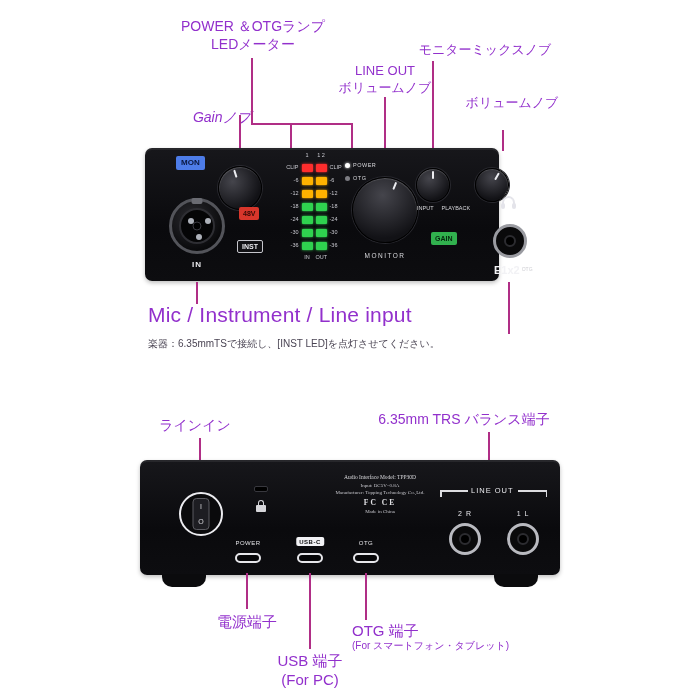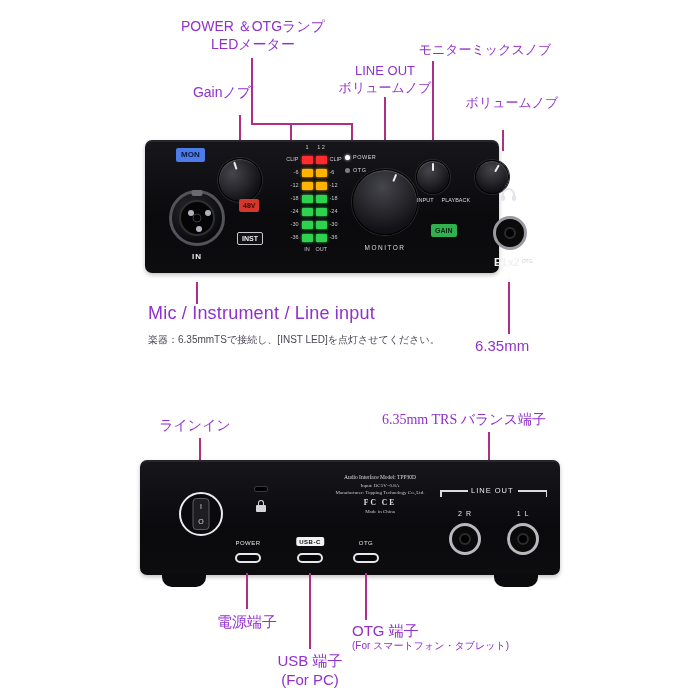--- a/index.html
+++ b/index.html
@@ -6,21 +6,21 @@
   html,body { background:#fff; }
   #canvas {
     position:relative; width:700px; height:700px; background:#ffffff;
     font-family:"Liberation Sans","DejaVu Sans",sans-serif; overflow:hidden;
   }
   
   .ann { position:absolute; color:#9230cc; text-align:center; line-height:1.28; font-size:14px; }
   .ann.left { text-align:left; }
   .ln { position:absolute; background:#b02e86; width:2px; }
   .ln.h { height:2px; }
-  .big-title { font-size:18px; letter-spacing:.2px; }
+  .big-title { font-size:21px; letter-spacing:.2px; }
   .sub-title { font-size:15px; margin-top:5px; }
   .notes { font-size:10px; color:#4a4453; margin-top:7px; line-height:1.5; }
   .small-note { font-size:10px; }
   
   .panel {
     position:absolute; background:linear-gradient(180deg,#17171b,#0a0a0d 60%, #0d0d10);
     border-radius:7px; box-shadow: inset 0 2px 0 rgba(255,255,255,.07), 0 2px 4px rgba(0,0,0,.25);
   }
   .foot { position:absolute; width:44px; height:13px; background:#0b0b0d; border-radius:0 0 10px 10px; }
   
@@ -103,35 +103,35 @@
 
   <div class="ann" style="left:415px; top:42px; width:140px; font-size:13px;">モニターミックスノブ</div>
   <div class="ann" style="left:168px; top:18px; width:170px;">
     <div>POWER ＆OTGランプ</div>
     <div>LEDメーター</div>
   </div>
   <div class="ann" style="left:337px; top:63px; width:96px; font-size:13px;">
     <div>LINE OUT</div>
     <div>ボリュームノブ</div>
   </div>
-  <div class="ann" style="left:172px; top:84px; width:100px;">Gainノブ</div>
+  <div class="ann" style="left:172px; top:109px; width:100px;font-style:italic;">Gainノブ</div>
   <div class="ann" style="left:452px; top:95px; width:120px; font-size:13px;">
     <div>ボリュームノブ</div>
   </div>
 
   <div class="ln" style="left:251px; top:58px; height:66px;"></div>
   <div class="ln h" style="left:251px; top:123px; width:102px;"></div>
   <div class="ln" style="left:290px; top:123px; height:28px;"></div>
   <div class="ln" style="left:351px; top:123px; height:28px;"></div>
   <div class="ln" style="left:239px; top:115px; height:36px;"></div>
   <div class="ln" style="left:384px; top:97px; height:54px;"></div>
   <div class="ln" style="left:432px; top:61px; height:90px;"></div>
   <div class="ln" style="left:502px; top:130px; height:21px;"></div>
 
-  <div class="panel" style="left:145px; top:140px; width:354px; height:133px;">
+  <div class="panel" style="left:145px; top:148px; width:354px; height:133px;">
 
     <span class="badge b-mon" style="left:31px; top:8px;">MON</span>
 
     <div class="knob" style="left:73px; top:18px; width:44px; height:44px; transform:rotate(-18deg);">
         <span class="ptr"></span>
       </div>
 
     <div class="xlr" style="left:24px; top:50px;">
       <span class="latch"></span>
       <span class="inner"></span>
@@ -246,25 +246,24 @@
   <div class="ln" style="left:508px; top:282px; height:52px;"></div>
 
   <div class="ann left" style="left:148px; top:302px; width:320px;">
     <div class="big-title">Mic / Instrument / Line input</div>
     <div class="notes">
       <div>楽器：6.35mmTSで接続し、[INST LED]を点灯させてください。</div>
     </div>
   </div>
 
   <div class="ann left" style="left:475px; top:336px; width:200px; font-size:15px;">
-    <div>6.35mm</div>
   </div>
 
   <div class="ann" style="left:140px; top:417px; width:110px;">ラインイン</div>
-  <div class="ann" style="left:358px; top:411px; width:212px;font-family:Liberation Serif, serif;">6.35mm TRS バランス端子</div>
+  <div class="ann" style="left:358px; top:411px; width:212px;">6.35mm TRS バランス端子</div>
   <div class="ln" style="left:199px; top:438px; height:59px;"></div>
   <div class="ln" style="left:488px; top:432px; height:28px;"></div>
 
   <div class="panel" style="left:140px; top:460px; width:420px; height:115px;">
 
     <div class="sw-ring" style="left:39px; top:32px;">
       <div class="sw-rocker">
         <span>I</span>
         <span>O</span>
       </div>

